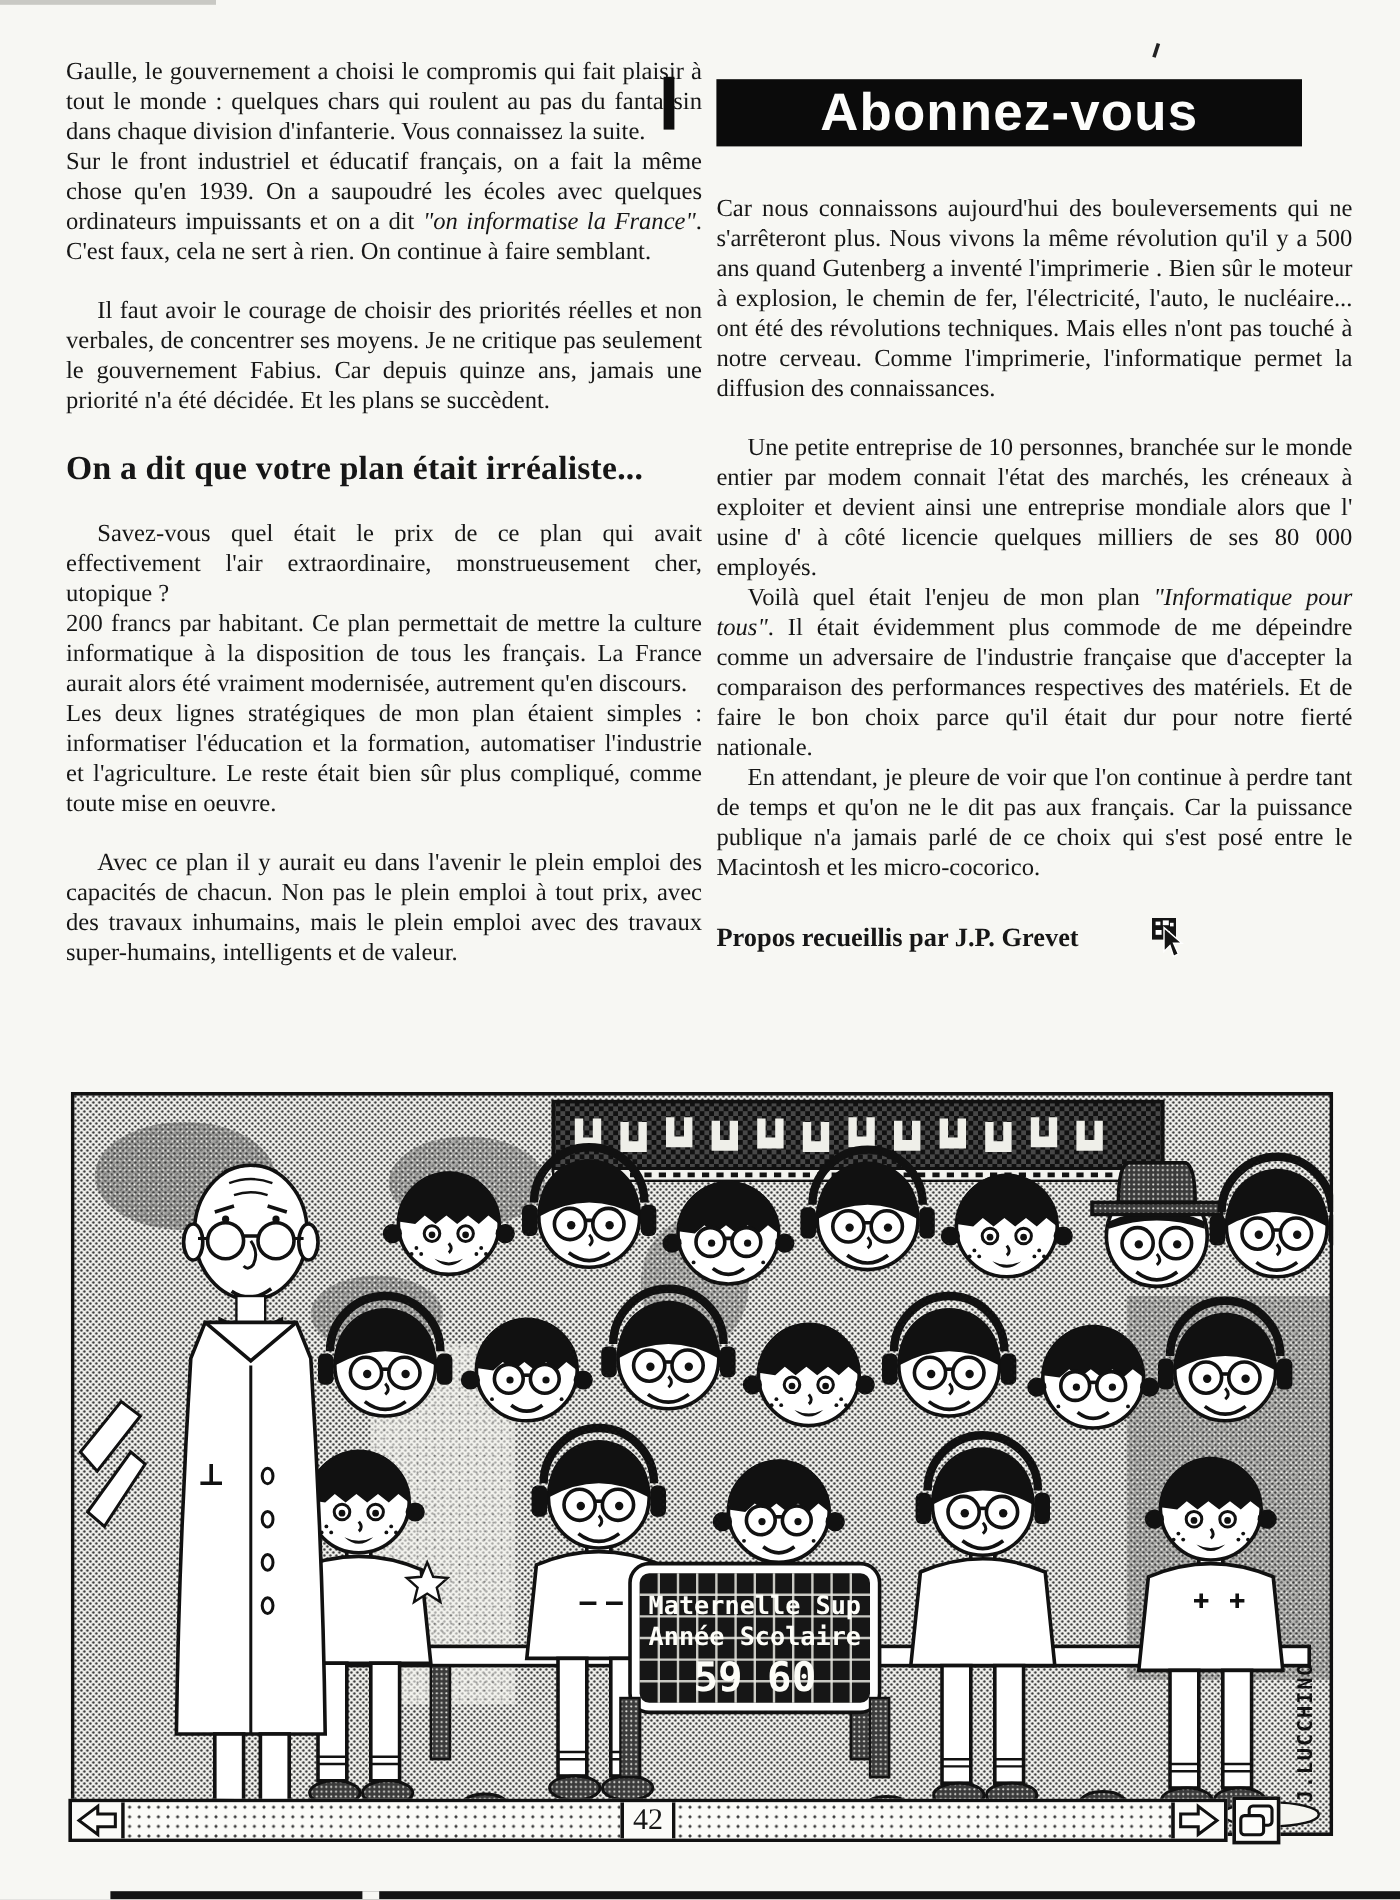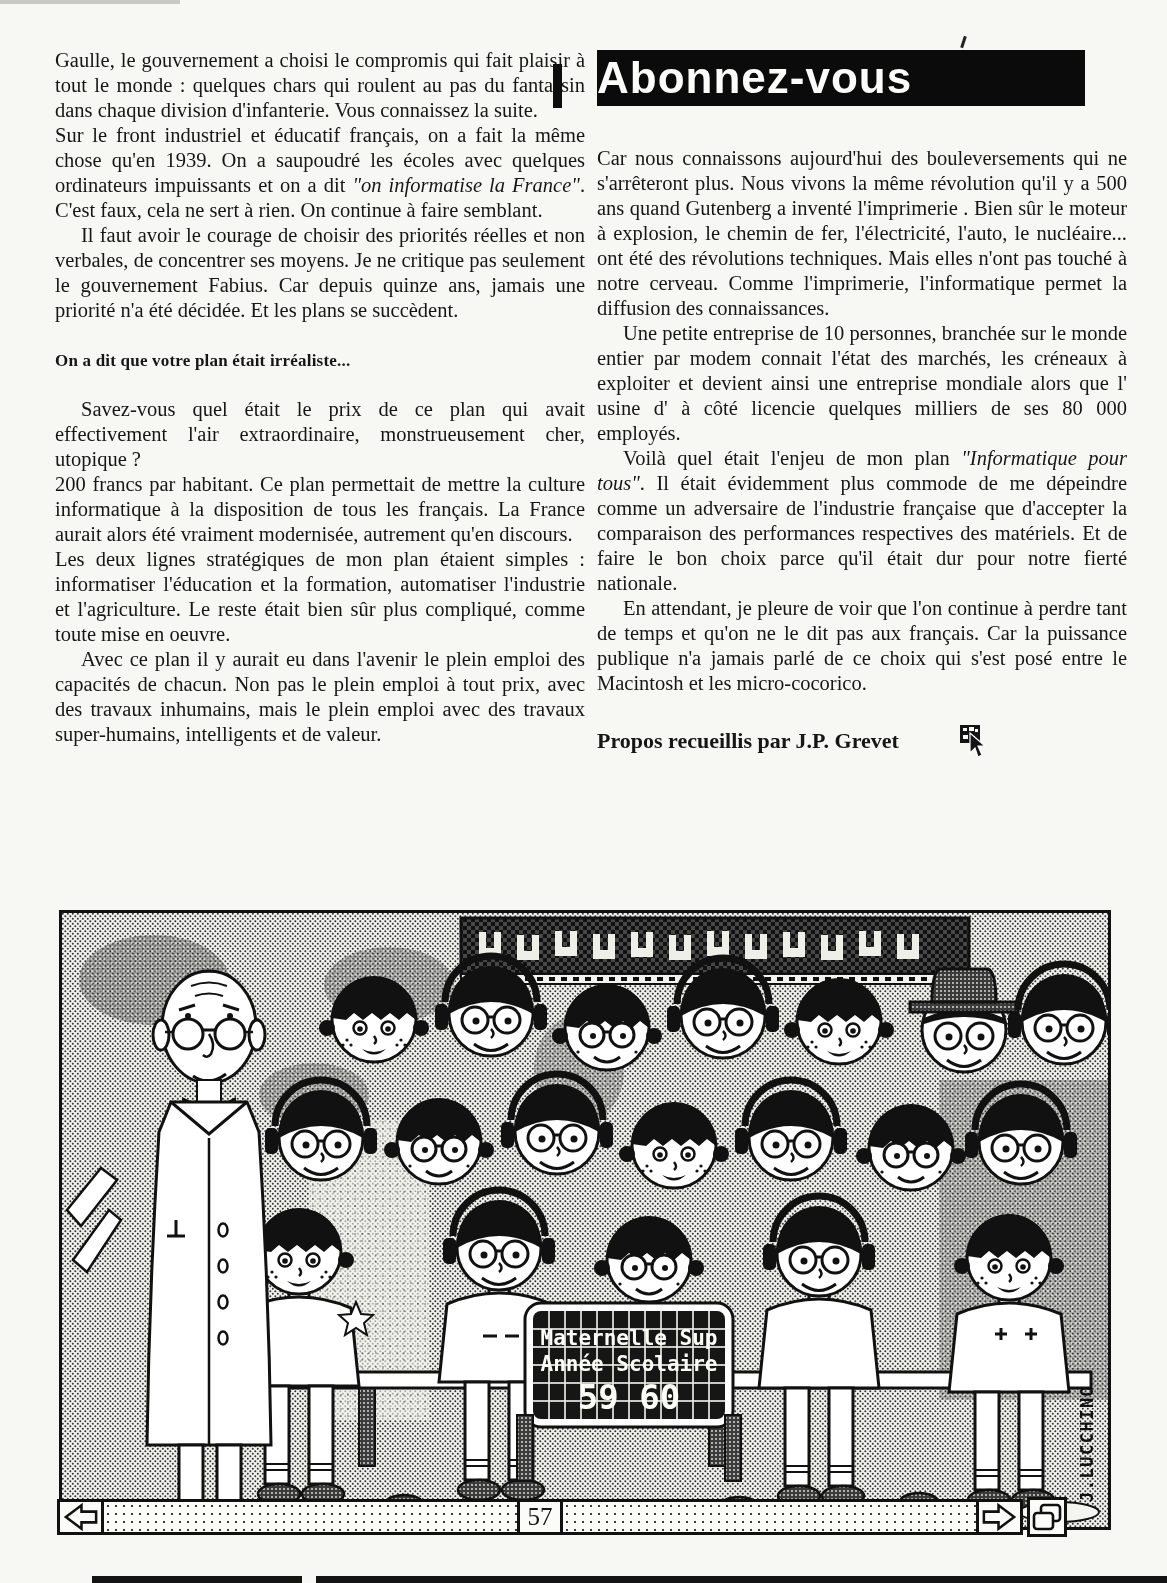--- a/index.html
+++ b/index.html
@@ -3,24 +3,24 @@
 <meta charset="utf-8">
 <style>
   html,body{margin:0;padding:0;background:#d8d8d4;}
   .page{position:relative;width:1167px;height:1583px;margin:0 auto;background:#f7f7f3;
         font-family:"Liberation Serif",serif;color:#161616;overflow:hidden;}
   .page::before{content:"";position:absolute;left:0;top:0;width:180px;height:4px;background:#c9c9c4;}
   
   .columns{position:absolute;left:55px;top:48px;width:1072px;display:flex;gap:12px;}
   .col{width:530px;}
   .para{margin:0;font-size:20.5px;line-height:25px;text-align:justify;}
-  .para.gap{}
+  .para.gap{margin-top:24px;}
   .para.ind{text-indent:26px;}
-  .subhead{margin:28px 0 26px 0;font-size:17px;font-weight:bold;letter-spacing:.2px;}
-  .banner{height:56px;margin:2px 42px 40px 0;background:#0b0b0b;display:flex;align-items:center;justify-content:flex-start;}
+  .subhead{margin:28px 0 26px 0;font-size:28px;font-weight:bold;letter-spacing:.2px;}
+  .banner{height:56px;margin:18px 42px 40px 0;background:#0b0b0b;display:flex;align-items:center;justify-content:center;}
   .banner span{color:#fdfdfb;font-family:"Liberation Sans",sans-serif;font-weight:bold;font-size:44px;letter-spacing:1px;}
   .byline{margin:28px 0 0 0;font-size:22px;font-weight:bold;display:flex;align-items:center;gap:58px;}
   .ink-artifact{position:absolute;left:553px;top:64px;width:9px;height:44px;background:#0d0d0d;}
   .tick{position:absolute;left:962px;top:36px;width:3px;height:12px;background:#222;transform:rotate(18deg);}
   
   .illustration{position:absolute;left:59px;top:910px;width:1052px;height:620px;}
   
   .navbar{position:absolute;left:57px;top:1499px;width:966px;height:36px;background:#fbfbf8;
           border:3px solid #111;display:flex;align-items:stretch;box-sizing:border-box;}
   .nav-btn{width:44px;background:#fbfbf8;border:0;padding:0;display:flex;align-items:center;justify-content:center;cursor:pointer;}
@@ -291,21 +291,21 @@
   </svg>
   </div>
 
   <div class="navbar">
     <button class="nav-btn left">
       <svg width="42" height="32" viewBox="0 0 42 32">
         <path d="M6,16 L22,4 V10.5 H37 V21.5 H22 V28 Z" fill="#fdfdfb" stroke="#111" stroke-width="2.6"></path>
       </svg>
     </button>
     <div class="track"></div>
-    <div class="page-num">57</div>
+    <div class="page-num">42</div>
     <div class="track"></div>
     <button class="nav-btn right">
       <svg width="42" height="32" viewBox="0 0 42 32">
         <path d="M36,16 L20,4 V10.5 H5 V21.5 H20 V28 Z" fill="#fdfdfb" stroke="#111" stroke-width="2.6"></path>
       </svg>
     </button>
   </div>
   <button class="pages-btn">
     <svg width="32" height="30" viewBox="0 0 32 30">
       <rect x="10" y="3" width="19" height="16" rx="3" fill="#fdfdfb" stroke="#111" stroke-width="2.6"></rect>

